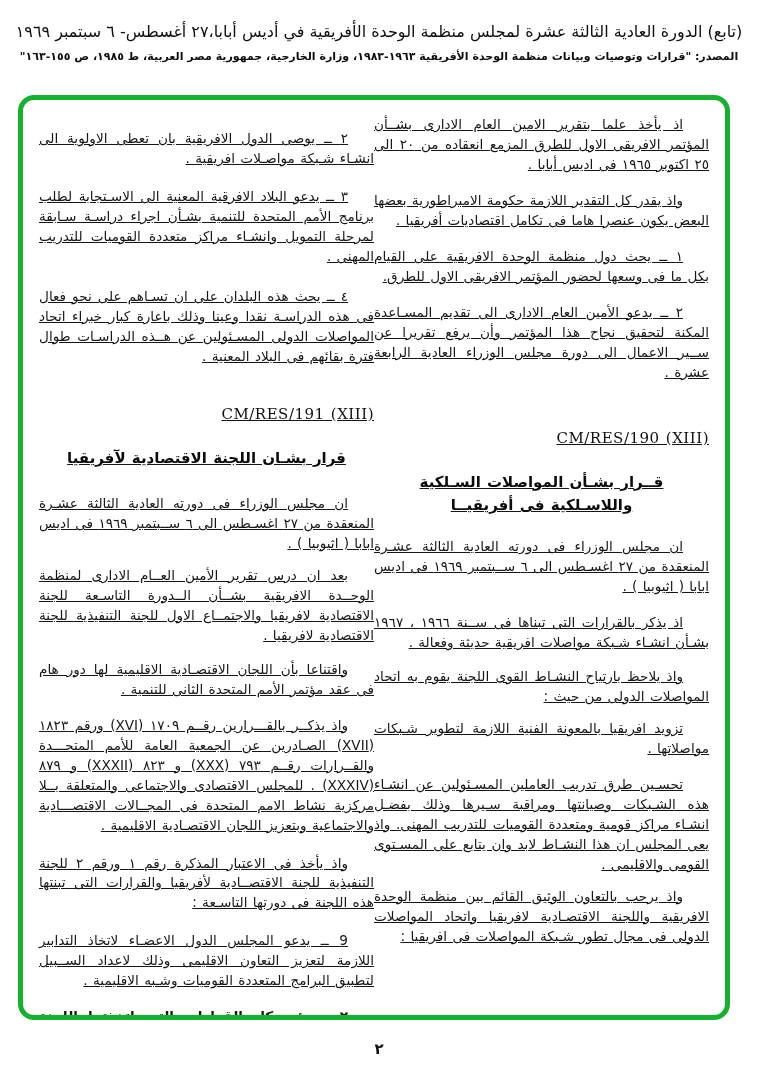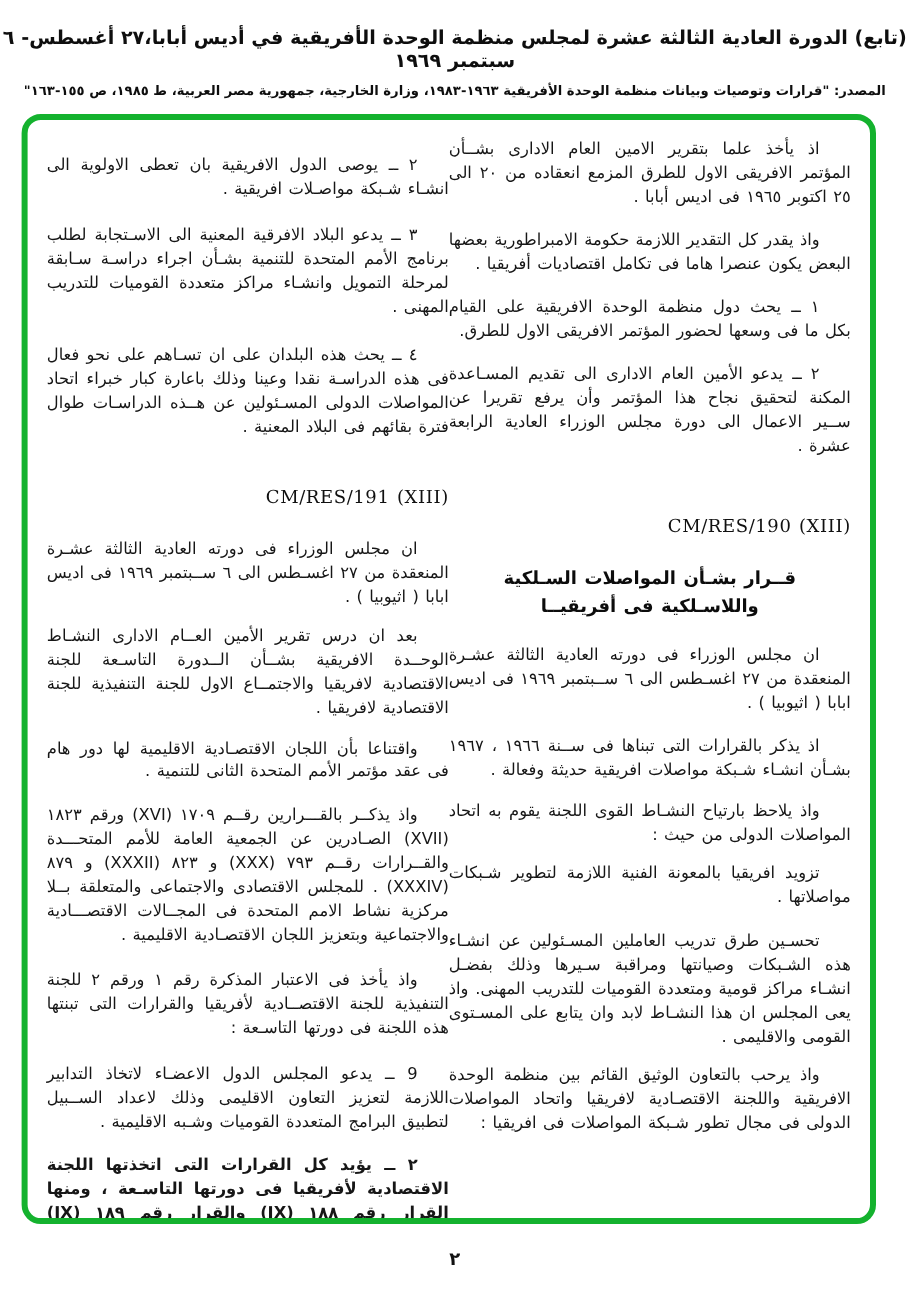--- a/index.html
+++ b/index.html
@@ -17,21 +17,21 @@
   }
   .doc-header {
     position: absolute;
     top: 22px;
     left: 0;
     right: 0;
     text-align: center;
     direction: rtl;
   }
   .doc-header .title-line {
-    font-weight: bold;
+    font-weight: normal;
     font-size: 16px;
     letter-spacing: 0.2px;
     color: #0e0e0e;
   }
   .doc-header .source-line {
     font-weight: bold;
     font-size: 11px;
     margin-top: 9px;
     color: #0e0e0e;
   }
@@ -45,20 +45,21 @@
     border: 5px solid #14b22e;
     border-radius: 16px;
     padding: 15px 16px 10px 16px;
     overflow: hidden;
     background: #ffffff;
   }
   .cols {
     display: flex;
     direction: rtl;        
     height: 100%;
+    text-decoration: underline;
   }
   .col {
     flex: 1 1 0;
     direction: rtl;
     min-width: 0;
   }
   .block {
     margin: 0;
     text-align: justify;
     font-size: 13.6px;
@@ -132,22 +133,23 @@
       <p class="block mt16">تحسـين طرق تدريب العاملين المسـئولين عن انشـاء هذه الشـبكات وصيانتها ومراقبة سـيرها وذلك بفضـل انشـاء مراكز قومية ومتعددة القوميات للتدريب المهنى. واذ يعى المجلس ان هذا النشـاط لابد وان يتابع على المسـتوى القومى والاقليمى .</p>
       <p class="block mt12">واذ يرحب بالتعاون الوثيق القائم بين منظمة الوحدة الافريقية واللجنة الاقتصـادية لافريقيا واتحاد المواصلات الدولى فى مجال تطور شـبكة المواصلات فى افريقيا :</p>
 
     </section>
 
     <section class="col">
       <p class="block mt14">٢ ــ يوصى الدول الافريقية بان تعطى الاولوية الى انشـاء شـبكة مواصـلات افريقية .</p>
       <p class="block mt18">٣ ــ يدعو البلاد الافرقية المعنية الى الاسـتجابة لطلب برنامج الأمم المتحدة للتنمية بشـأن اجراء دراسـة سـابقة لمرحلة التمويل وانشـاء مراكز متعددة القوميات للتدريب المهنى .</p>
       <p class="block mt20">٤ ــ يحث هذه البلدان على ان تسـاهم على نحو فعال فى هذه الدراسـة نقدا وعينا وذلك باعارة كبار خبراء اتحاد المواصلات الدولى المسـئولين عن هــذه الدراسـات طوال فترة بقائهم فى البلاد المعنية .</p>
       <p class="block code mt36">CM/RES/191  (XIII)</p>
+      <p class="block title mt22">قرار بشـان اللجنة الاقتصادية لآفريقيا</p>
       <p class="block mt24">ان مجلس الوزراء فى دورته العادية الثالثة عشـرة المنعقدة من ٢٧ اغسـطس الى ٦ ســبتمبر ١٩٦٩ فى اديس ابابا ( اثيوبيا ) .</p>
-      <p class="block mt12">بعد ان درس تقرير الأمين العــام الادارى النشـاط الوحــدة الافريقية بشــأن الــدورة التاسـعة للجنة الاقتصادية لافريقيا والاجتمــاع الاول للجنة التنفيذية للجنة الاقتصادية لافريقيا .</p>
+      <p class="block mt12">بعد ان درس تقرير الأمين العــام الادارى لمنظمة الوحــدة الافريقية بشــأن الــدورة التاسـعة للجنة الاقتصادية لافريقيا والاجتمــاع الاول للجنة التنفيذية للجنة الاقتصادية لافريقيا .</p>
       <p class="block mt14">واقتناعا بأن اللجان الاقتصـادية الاقليمية لها دور هام فى عقد مؤتمر الأمم المتحدة الثانى للتنمية .</p>
       <p class="block mt16">واذ يذكــر بالقـــرارين رقــم ١٧٠٩ (XVI) ورقم ١٨٢٣ (XVII) الصـادرين عن الجمعية العامة للأمم المتحـــدة والقــرارات رقــم ٧٩٣ (XXX) و ٨٢٣ (XXXII) و ٨٧٩ (XXXIV) . للمجلس الاقتصادى والاجتماعى والمتعلقة بــلا مركزية نشاط الامم المتحدة فى المجــالات الاقتصـــادية والاجتماعية وبتعزيز اللجان الاقتصـادية الاقليمية .</p>
       <p class="block mt18">واذ يأخذ فى الاعتبار المذكرة رقم ١ ورقم ٢ للجنة التنفيذية للجنة الاقتصــادية لأفريقيا والقرارات التى تبنتها هذه اللجنة فى دورتها التاسـعة :</p>
       <p class="block mt18">9 ــ يدعو المجلس الدول الاعضـاء لاتخاذ التدابير اللازمة لتعزيز التعاون الاقليمى وذلك لاعداد الســبيل لتطبيق البرامج المتعددة القوميات وشـبه الاقليمية .</p>
       <p class="block bold mt16">٢ ــ يؤيد كل القرارات التى اتخذتها اللجنة الاقتصادية لأفريقيا فى دورتها التاسـعة ، ومنها القرار رقم ١٨٨ (IX) والقرار رقم ١٨٩ (IX) اللذان ينصــان على ادخــال تغييرات على هياكل اللجنة وطرق عملها ونظمها ، والقرار رقم ١٩٠ (IX) الذى ينص على تعزيز العــلاقات بين منظمة الوحــدة الافريقية واللجنــة الاقتصادية لأفريقيا .</p>
     </section>
 
   </div>
 </main>
 

